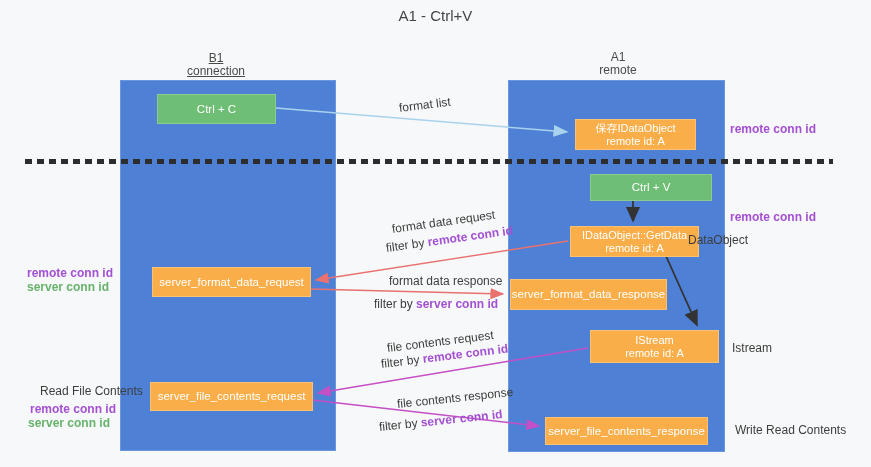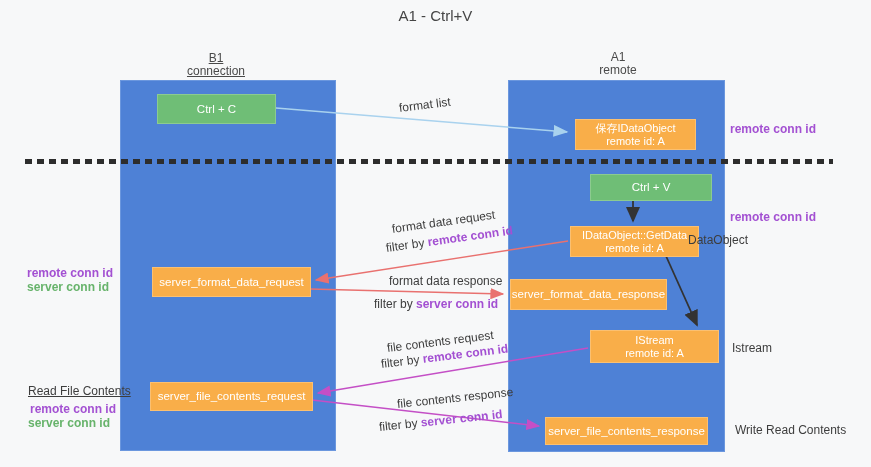--- a/index.html
+++ b/index.html
@@ -147,17 +147,17 @@
   </div>
 
   <div class="lbl purple" style="left:730px; top:122px;">remote conn id</div>
   <div class="lbl purple" style="left:730px; top:210px;">remote conn id</div>
   <div class="lbl" style="left:688px; top:233px;">DataObject</div>
   <div class="lbl" style="left:732px; top:341px;">Istream</div>
   <div class="lbl" style="left:735px; top:423px;">Write Read Contents</div>
 
   <div class="lbl purple" style="left:27px; top:266px;">remote conn id</div>
   <div class="lbl greentxt" style="left:27px; top:280px;">server conn id</div>
-  <div class="lbl" style="left:28px; top:384px;text-decoration:underline;">Read File Contents</div>
+  <div class="lbl" style="left:40px; top:384px;">Read File Contents</div>
   <div class="lbl purple" style="left:30px; top:402px;">remote conn id</div>
   <div class="lbl greentxt" style="left:28px; top:416px;">server conn id</div>
 
 </div>
 
 </body></html>

